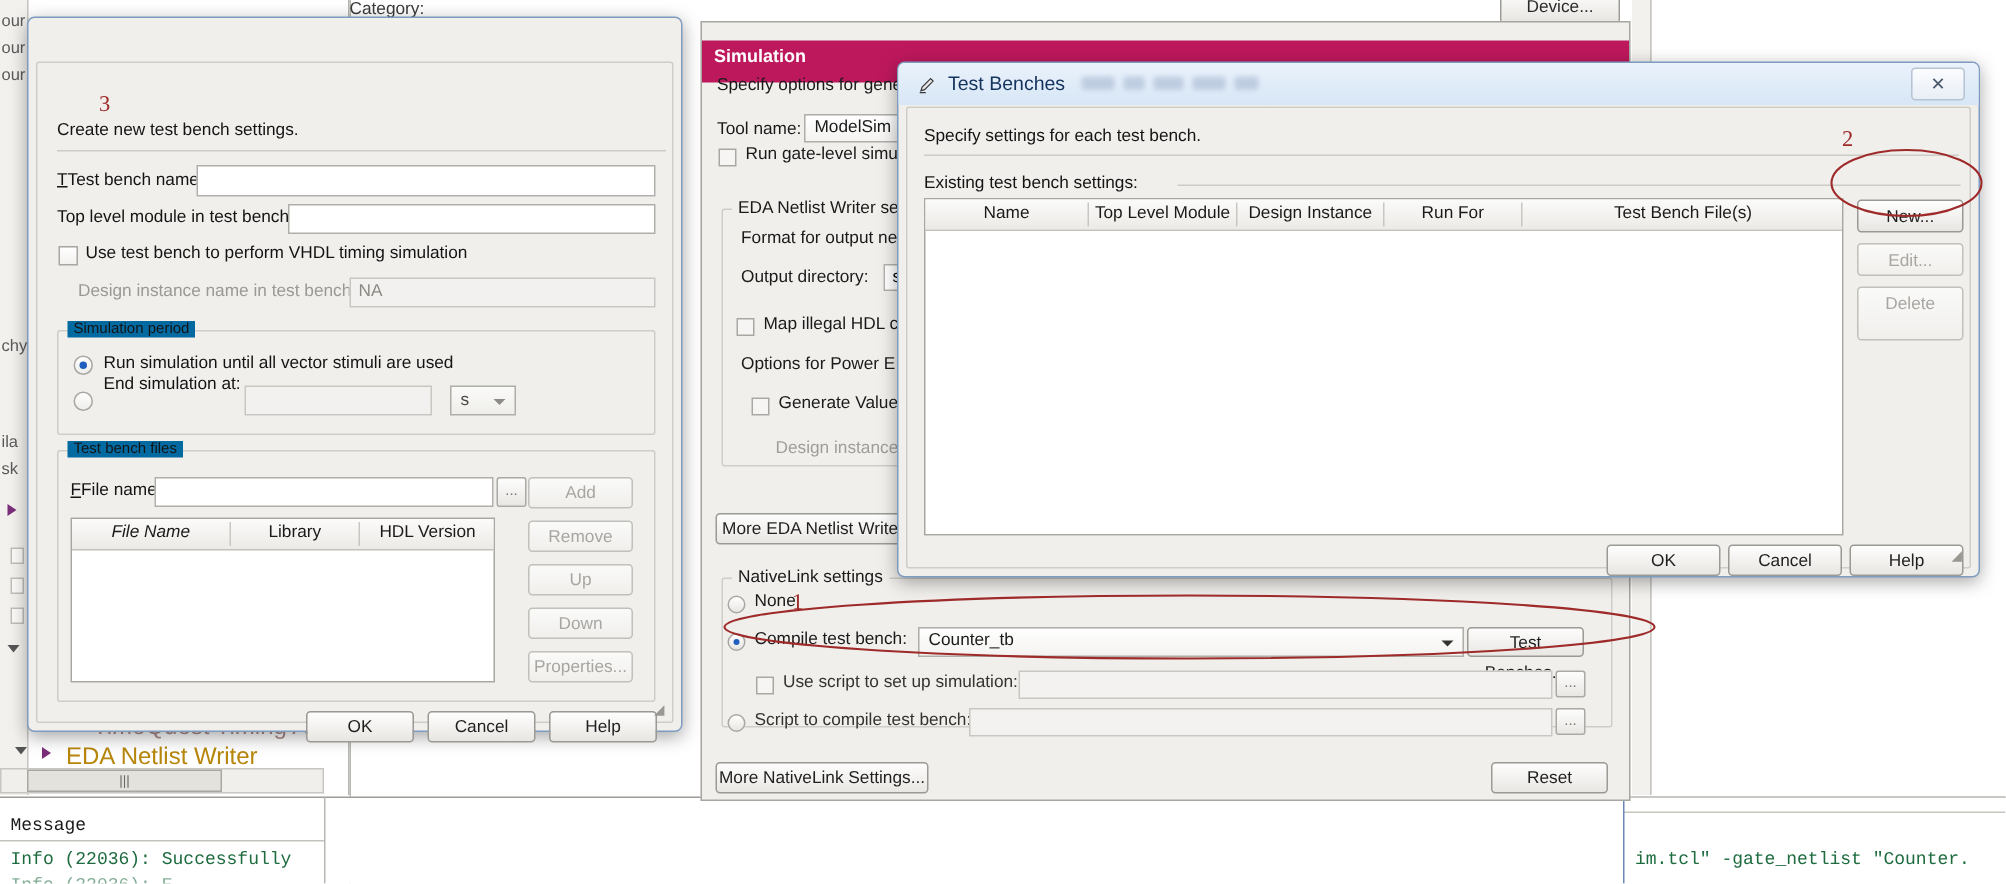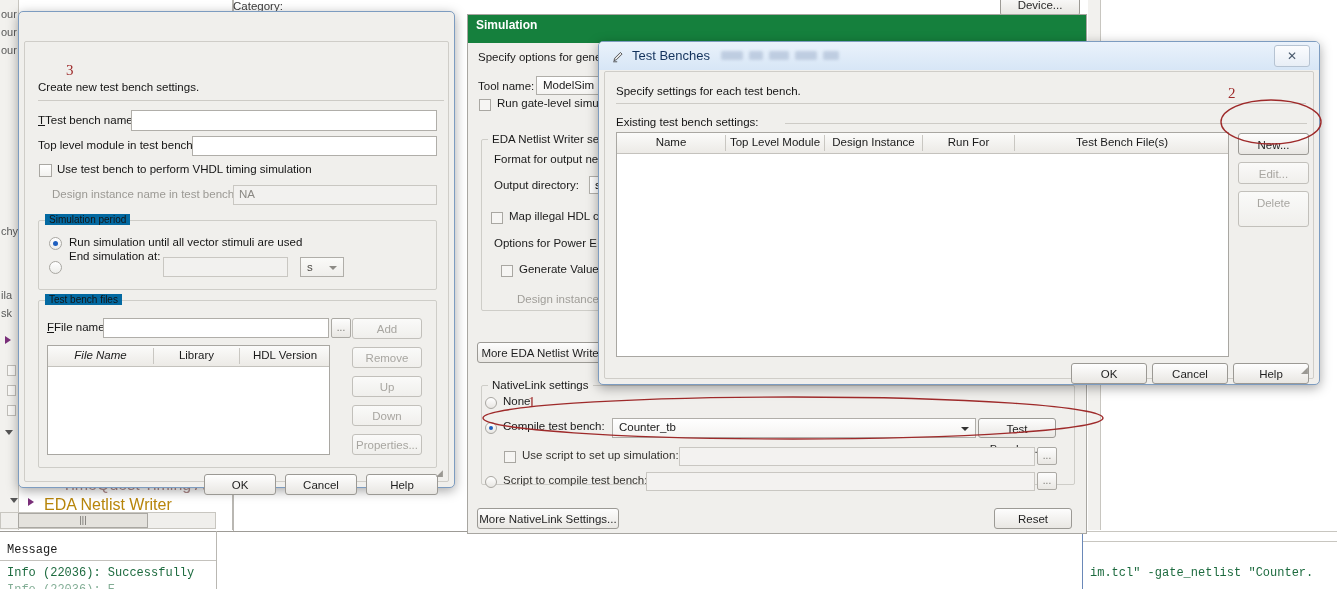--- a/index.html
+++ b/index.html
@@ -38,21 +38,21 @@
   
   #category-label{left:233px;top:0px;font-size:11.5px;color:#3a3a3a;}
 
   
   #device-btn{left:1000px;top:-6px;width:78px;height:20px;
     background:linear-gradient(#fdfdfd,#e7e5e1);border:1px solid #9c9a95;border-radius:3px;
     font-size:11.5px;text-align:center;line-height:20px;color:#2a2a2a;}
 
   
   #sim-panel{left:467px;top:14px;width:620px;height:520px;background:#f0efec;border:1px solid #a8a6a1;box-sizing:border-box;}
-  #sim-titlebar{left:0;top:0;width:618px;height:28px;background:#15803d;}
+  #sim-titlebar{left:0;top:12px;width:618px;height:28px;background:#be185d;}
   #sim-titlebar span{position:absolute;left:8px;top:3px;color:#fff;font-weight:bold;font-size:12px;}
   .sim-txt{position:absolute;font-size:11.5px;color:#1a1a1a;white-space:nowrap;}
   .sim-cb{position:absolute;width:12px;height:12px;background:#f6f5f3;border:1px solid #a9a7a2;box-sizing:border-box;}
   .sim-radio{position:absolute;width:12px;height:12px;border-radius:50%;background:linear-gradient(#ffffff,#e8e6e2);border:1px solid #a9a7a2;box-sizing:border-box;}
   .sim-radio.sel::after{content:"";position:absolute;left:3px;top:3px;width:4px;height:4px;border-radius:50%;background:#1f5fbf;}
   .sim-field{position:absolute;background:#ffffff;border:1px solid #b3b1ac;box-sizing:border-box;}
   .sim-field.dis{background:#f3f2f0;border-color:#c9c7c2;}
   .sim-btn{position:absolute;background:linear-gradient(#fdfdfd,#e9e7e3);border:1px solid #9c9a95;border-radius:3px;box-sizing:border-box;
     font-size:11.5px;text-align:center;color:#1f1f1f;}
   #sim-group1{position:absolute;left:13px;top:124px;width:592px;height:170px;border:1px solid #cecdc8;border-radius:2px;}

